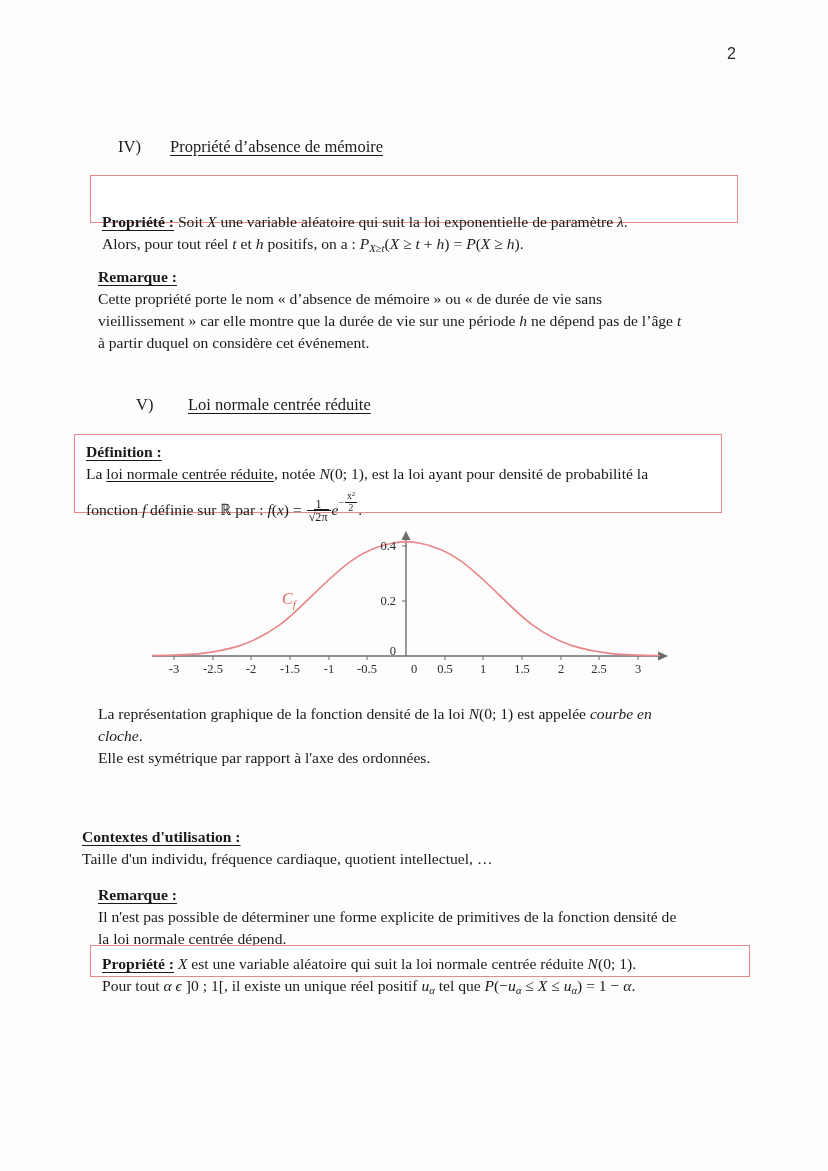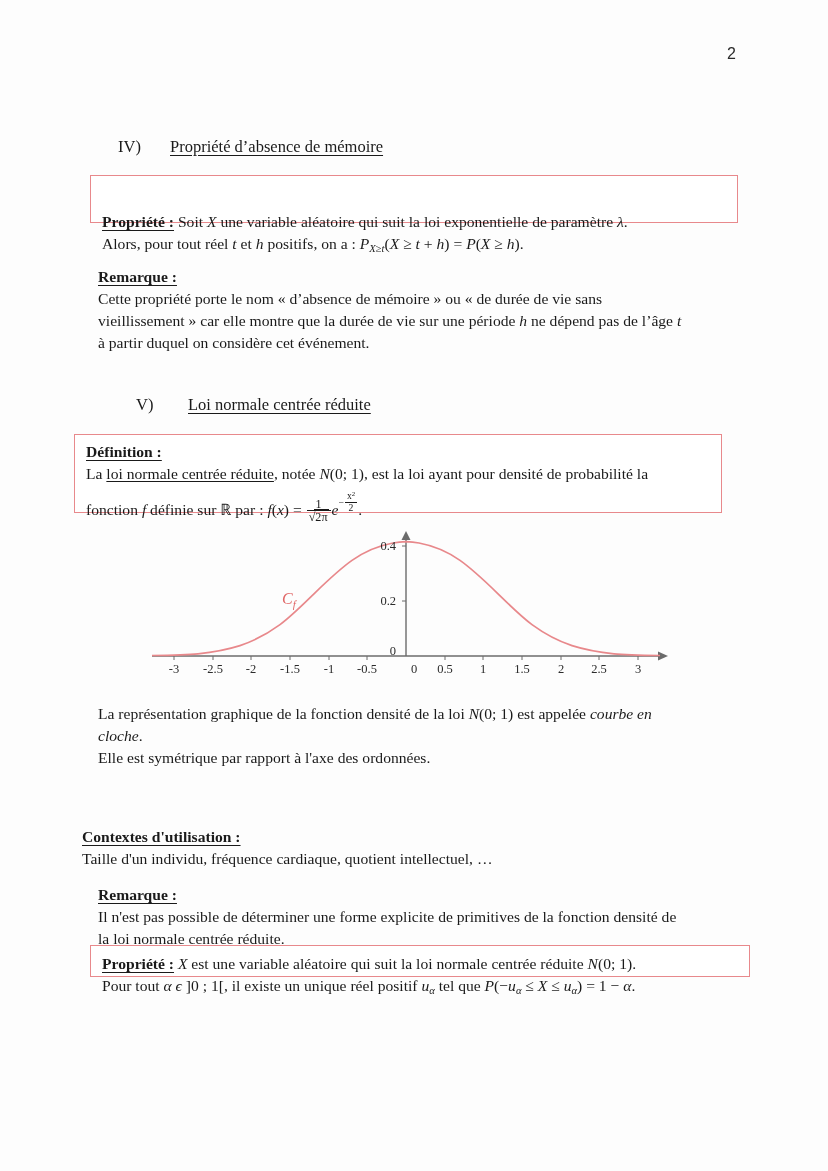--- a/index.html
+++ b/index.html
@@ -254,21 +254,21 @@
   </div>
 
   <div class="txt" style="left:82px; top:801px; width:660px;">
     <span class="lead-plain">Contextes d'utilisation :</span>
     <span>Taille d'un individu, fréquence cardiaque, quotient intellectuel, …</span>
   </div>
 
   <div class="txt" style="left:98px; top:859px; width:660px;">
     <span class="lead-plain">Remarque :</span>
     <span>Il n'est pas possible de déterminer une forme explicite de primitives de la fonction densité de</span><br>
-    <span>la loi normale centrée réduite.</span>
+    <span>la loi normale centrée dépend.</span>
   </div>
 
   <div class="framed" style="left:90px; top:945px; width:660px; height:32px;">
     <div class="txt" style="position:static;">
       <span class="lead">Propriété :</span><span> <span class="mathit">X</span> est une variable aléatoire qui suit la loi normale centrée réduite <span class="mathit">N</span><span class="mathup">(0; 1)</span>.</span>
     </div>
     <div class="txt" style="position:static;">
       Pour tout <span class="mathit">α</span> <span class="mathit">ϵ</span> <span class="mathup">]0 ; 1[</span>, il existe un unique réel positif <span class="mathit">u</span><span class="sub mathit">α</span> tel que <span class="mathit">P</span><span class="mathup">(</span>−<span class="mathit">u</span><span class="sub mathit">α</span> ≤ <span class="mathit">X</span> ≤ <span class="mathit">u</span><span class="sub mathit">α</span><span class="mathup">)</span> = <span class="mathup">1</span> − <span class="mathit">α</span>.
     </div>
   </div>

